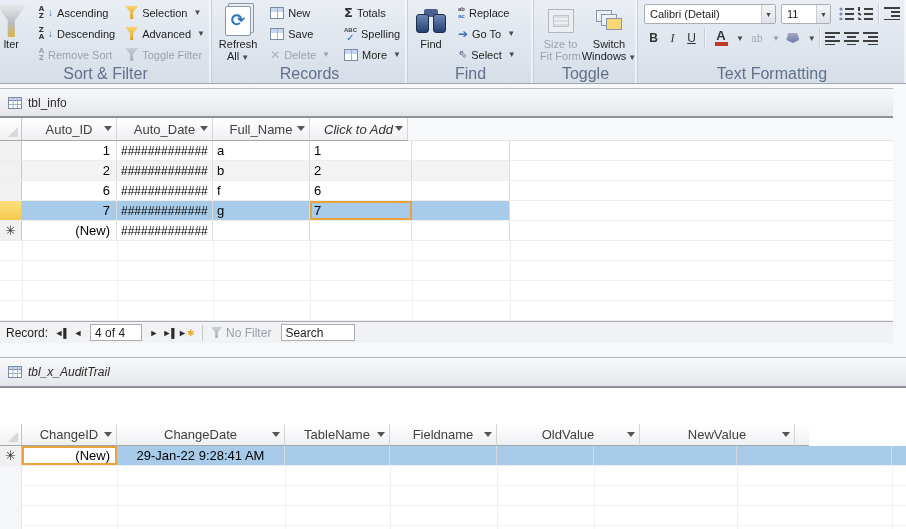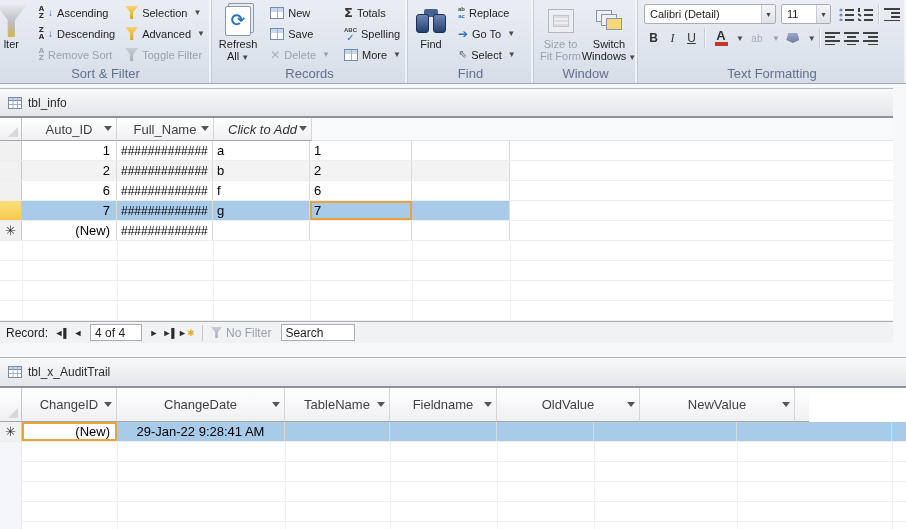--- a/index.html
+++ b/index.html
@@ -5,21 +5,21 @@
   * { box-sizing: border-box; margin: 0; padding: 0; }
   html,body { width:906px; height:529px; overflow:hidden;
     font-family:"Liberation Sans","DejaVu Sans",sans-serif; background:#F2F3F5; }
 
   
   .ribbon { height:84px; display:flex; background:linear-gradient(#EAEEF4,#DCE3EC 70%,#D6DDE7);
     border-bottom:1px solid #9EA6B2; position:relative; }
   .rgroup { display:flex; flex-direction:column; border-right:1px solid #C6CDD8;
     box-shadow:inset -2px 0 0 rgba(255,255,255,.55); }
   .rg-content { flex:1; display:flex; align-items:flex-start; padding:2px 3px 0 3px; }
-  .rg-label { height:16px; text-align:center; font-size:13px; color:#61708C; line-height:13px; }
+  .rg-label { height:16px; text-align:center; font-size:16px; color:#61708C; line-height:13px; }
   .bigbtn { display:flex; flex-direction:column; align-items:center; justify-content:flex-start;
     padding:2px 3px; border-radius:3px; font-size:11px; color:#1E1E1E; text-align:center; line-height:12px; }
   .bigbtn .bicon { height:34px; display:flex; align-items:center; justify-content:center; }
   .smallcol { display:flex; flex-direction:column; margin-left:4px; }
   .sbtn { height:21px; display:flex; align-items:center; gap:4px; font-size:11px;
     color:#1E1E1E; padding:0 3px; border-radius:2px; white-space:nowrap; }
   .sbtn.disabled { color:#9AA2AE; }
   .dis { color:#9AA2AE !important; }
   .dd { font-size:8px; color:#4A4A4A; margin-left:2px; }
   .dd.g { color:#9AA2AE; }
@@ -127,22 +127,22 @@
     align-items:center; padding-left:6px; font-size:12px; color:#1E1E1E; }
   .navbtn { width:16px; text-align:center; font-size:9px; color:#2B2B2B; }
   .navbox { width:52px; height:17px; background:#fff; border:1px solid #ABADB3; font-size:12px;
     display:flex; align-items:center; padding-left:4px; margin:0 4px; }
   .goldstar { color:#E8A93B; font-size:9px; }
   .nav-sep { width:1px; height:16px; background:#C4C6CB; margin:0 8px; }
   .nofilter { display:flex; align-items:center; gap:4px; color:#9AA0AA; font-size:12px; }
   .searchbox { width:74px; height:17px; border:1px solid #ABADB3; background:#fff; font-size:12px;
     color:#1E1E1E; padding:0 3px; margin-left:10px; font-family:"Liberation Sans",sans-serif; }
 
-  .w2 .tabbar { height:30px; }
-  .w2 .hrow { height:34px; }
+  .w2 .tabbar { height:30px;font-style:italic; }
+  .w2 .hrow { height:22px;margin-top:36px; }
 </style>
 </head>
 <body>
 
 <div class="ribbon">
 
   <div class="rgroup" style="width:212px">
     <div class="rg-content">
       <div class="bigbtn" style="margin-left:-14px;width:46px">
         <span class="bicon">
@@ -294,26 +294,26 @@
             <span class="winic">
               <i></i>
               <i></i>
               <i></i>
             </span>
           </span>
         <span>Switch</span>
         <span><span>Windows</span><span class="dd">▼</span></span>
       </div>
     </div>
-    <div class="rg-label">Window</div>
+    <div class="rg-label">Toggle</div>
   </div>
 
   <div class="rgroup" style="width:268px;border-right:none">
     <div style="display:flex;flex-direction:column;gap:4px;padding:4px 0 0 6px;flex:1">
-      <div style="display:flex;align-items:flex-end">
+      <div style="display:flex;align-items:flex-start">
         <div class="combo" style="width:132px">
           <span>Calibri (Detail)</span>
           <span class="cdd">▼</span>
         </div>
         <div class="combo" style="width:50px;margin-left:5px">
           <span>11</span>
           <span class="cdd">▼</span>
         </div>
         <div class="fmtbtn" style="margin-left:6px">
           <svg class="listsvg" width="15" height="13">
@@ -416,20 +416,24 @@
       </div>
     </div>
 
     <div class="dsheet">
       <div class="hrow">
         <div class="hcorner"></div>
         <div class="hcell" style="width:95px">
             <span>Auto_ID</span>
             <span class="hdd"></span>
           </div>
+        <div class="hcell" style="width:96px">
+            <span>Auto_Date</span>
+            <span class="hdd"></span>
+          </div>
         <div class="hcell" style="width:97px">
             <span>Full_Name</span>
             <span class="hdd"></span>
           </div>
         <div class="hcell addnew" style="width:98px">
             <span>Click to Add</span>
             <span class="hdd"></span>
           </div>
         <div class="hrest"></div>
       </div>

